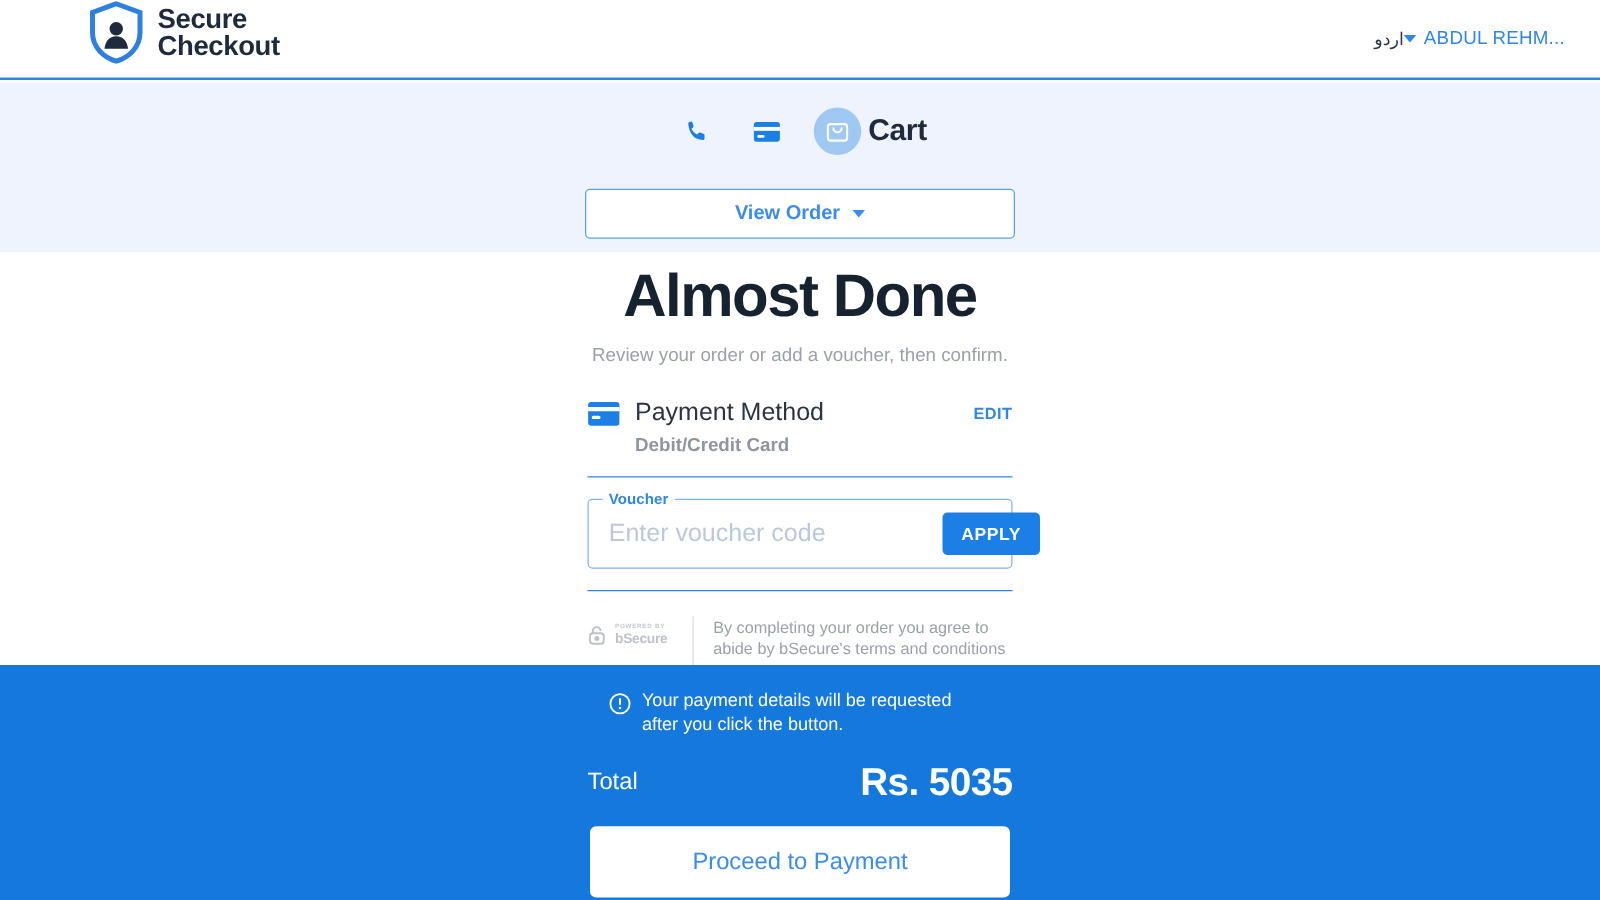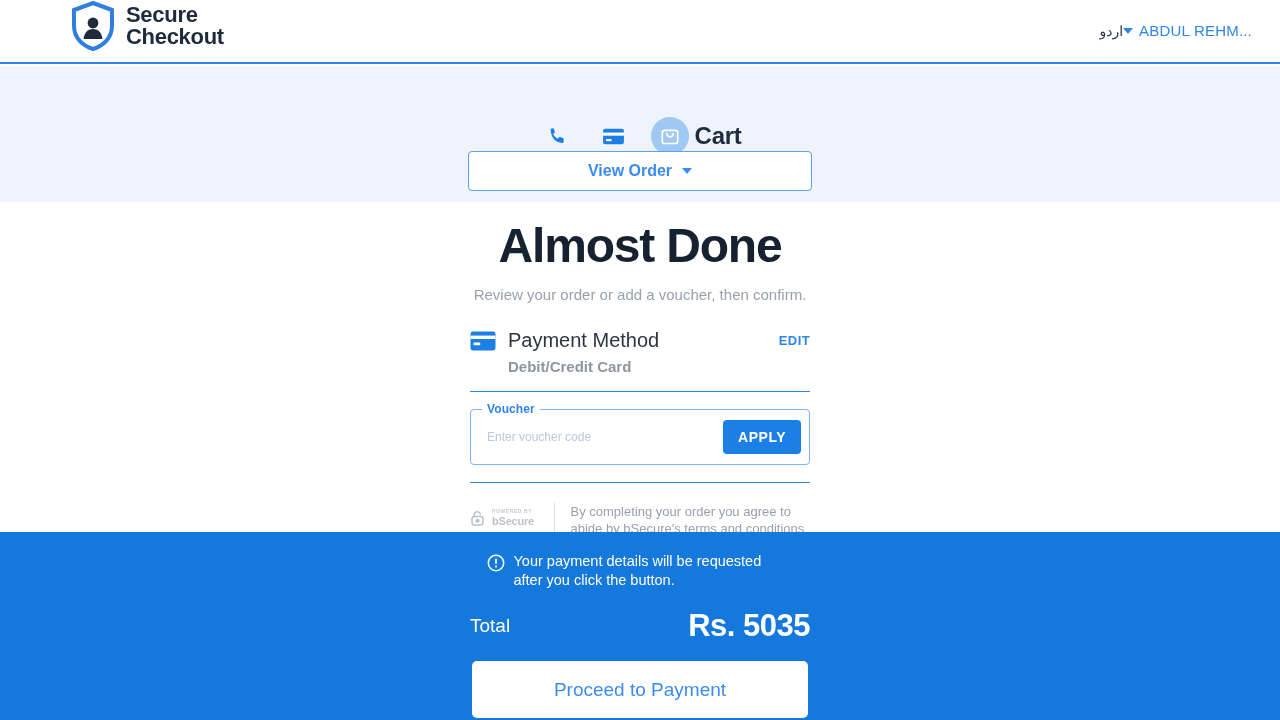--- a/index.html
+++ b/index.html
@@ -98,21 +98,20 @@
     width: 1280px;
     display: flex;
     justify-content: center;
     align-items: center;
     gap: 18px;
   }
   .step {
     display: flex;
     align-items: center;
     justify-content: center;
-    margin-top: 31px;
   }
   .step-icon {
     width: 38px;
     height: 38px;
     display: flex;
     align-items: center;
     justify-content: center;
     border-radius: 50%;
   }
   .step.active .step-icon {
@@ -169,21 +168,21 @@
   .content {
     width: 340px;
     margin: 0 auto;
     padding-top: 6px;
   }
   .title {
     font-size: 48px;
     font-weight: bold;
     color: #16222f;
     text-align: center;
-    margin: 8px;
+    margin: 0;
     letter-spacing: -1.2px;
     line-height: 60px;
   }
   .subtitle {
     font-size: 15px;
     color: #9aa1ab;
     text-align: center;
     margin: 6px 0 0 0;
     line-height: 21px;
   }
@@ -242,21 +241,21 @@
     padding: 0 5px;
     font-size: 12px;
     color: #2f86e8;
     font-weight: bold;
     letter-spacing: 0.1px;
   }
   .voucher-input {
     flex: 1;
     border: none;
     outline: none;
-    font-size: 12px;
+    font-size: 20px;
     font-family: "Liberation Sans", sans-serif;
     color: #2b3542;
     background: transparent;
   }
   .voucher-input::placeholder {
     color: #b9c8dc;
   }
   .apply-btn {
     background: #1b7fe6;
     color: #ffffff;

